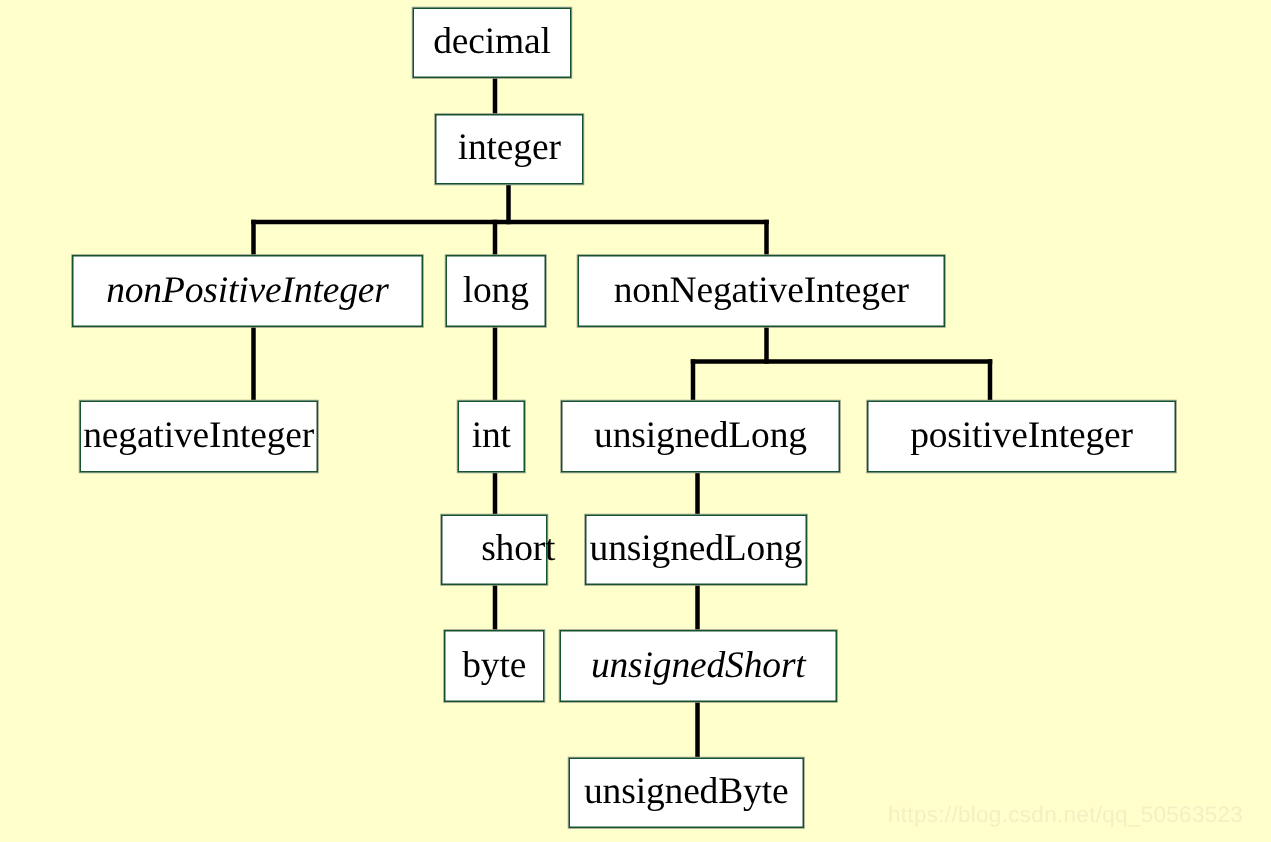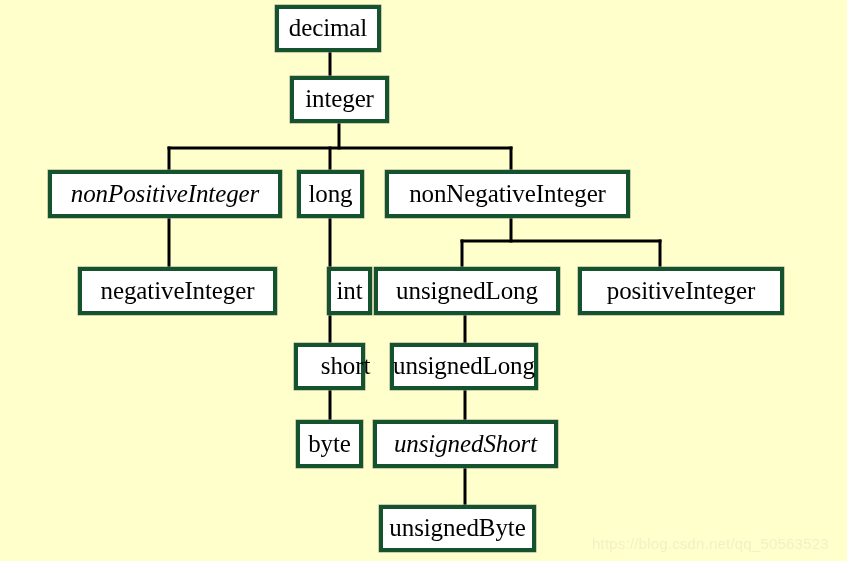--- a/index.html
+++ b/index.html
@@ -22,21 +22,21 @@
     position: absolute;
     left: 0;
     top: 0;
     width: 847px;
     height: 561px;
   }
   .node {
     position: absolute;
     box-sizing: border-box;
     background: #ffffff;
-    border: 4px solid #14532d;
+    border: 1px solid #14532d;
     box-shadow: 0 0 0 0.5px #9a9a8c;
     display: flex;
     align-items: center;
     justify-content: center;
     color: #000000;
     font-size: 25px;
     line-height: 1;
     letter-spacing: -0.1px;
     white-space: nowrap;
     z-index: 2;
@@ -90,24 +90,24 @@
       </div>
       <div class="node" style="left: 48px; top: 170px; width: 234px; height: 48px; font-style: italic;">
         <span class="node-label">nonPositiveInteger</span>
       </div>
       <div class="node" style="left: 297px; top: 170px; width: 67px; height: 48px;">
         <span class="node-label">long</span>
       </div>
       <div class="node" style="left: 385px; top: 170px; width: 245px; height: 48px;">
         <span class="node-label">nonNegativeInteger</span>
       </div>
-      <div class="node" style="left: 78px; top: 267px; width: 199px; height: 48px;">
+      <div class="node" style="left: 53px; top: 267px; width: 159px; height: 48px;">
         <span class="node-label">negativeInteger</span>
       </div>
-      <div class="node" style="left: 305px; top: 267px; width: 45px; height: 48px; margin-left: 22px;">
+      <div class="node" style="left: 305px; top: 267px; width: 45px; height: 48px;">
         <span class="node-label">int</span>
       </div>
       <div class="node" style="left: 374px; top: 267px; width: 186px; height: 48px;">
         <span class="node-label">unsignedLong</span>
       </div>
       <div class="node" style="left: 578px; top: 267px; width: 206px; height: 48px;">
         <span class="node-label">positiveInteger</span>
       </div>
       <div class="node" style="left: 294px; top: 343px; width: 71px; height: 47px; padding-left: 32px;">
         <span class="node-label">short</span>

